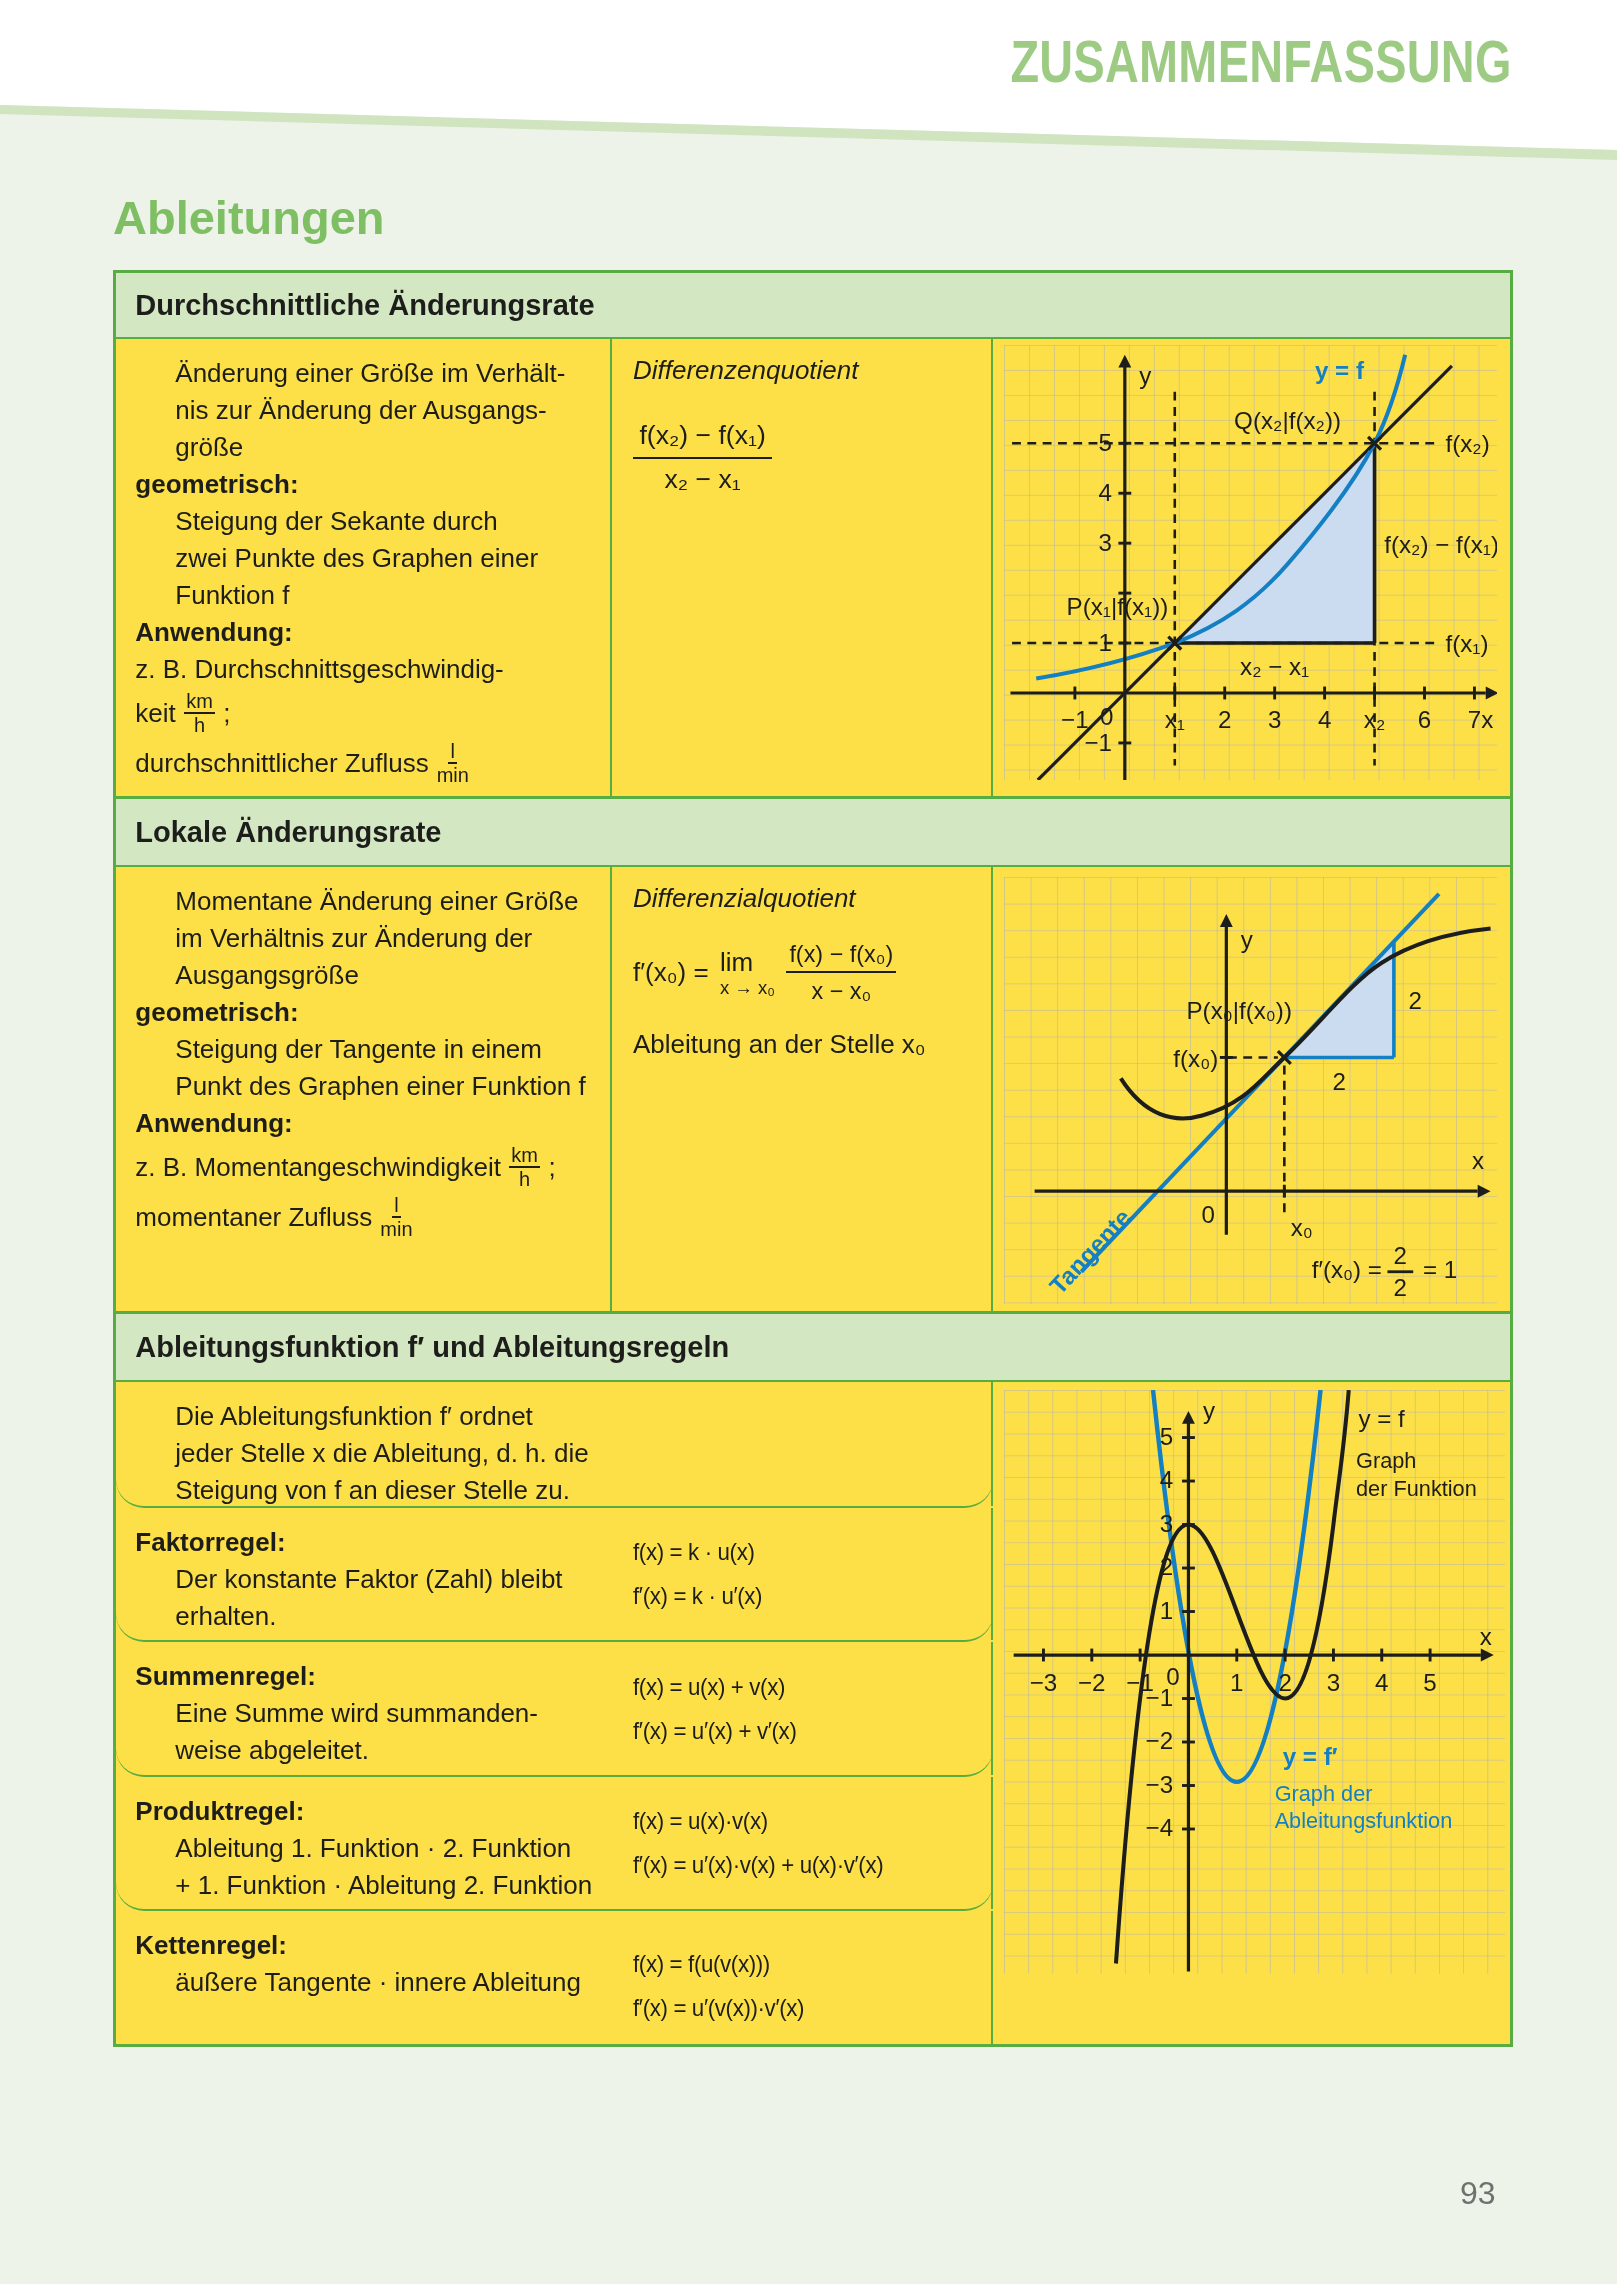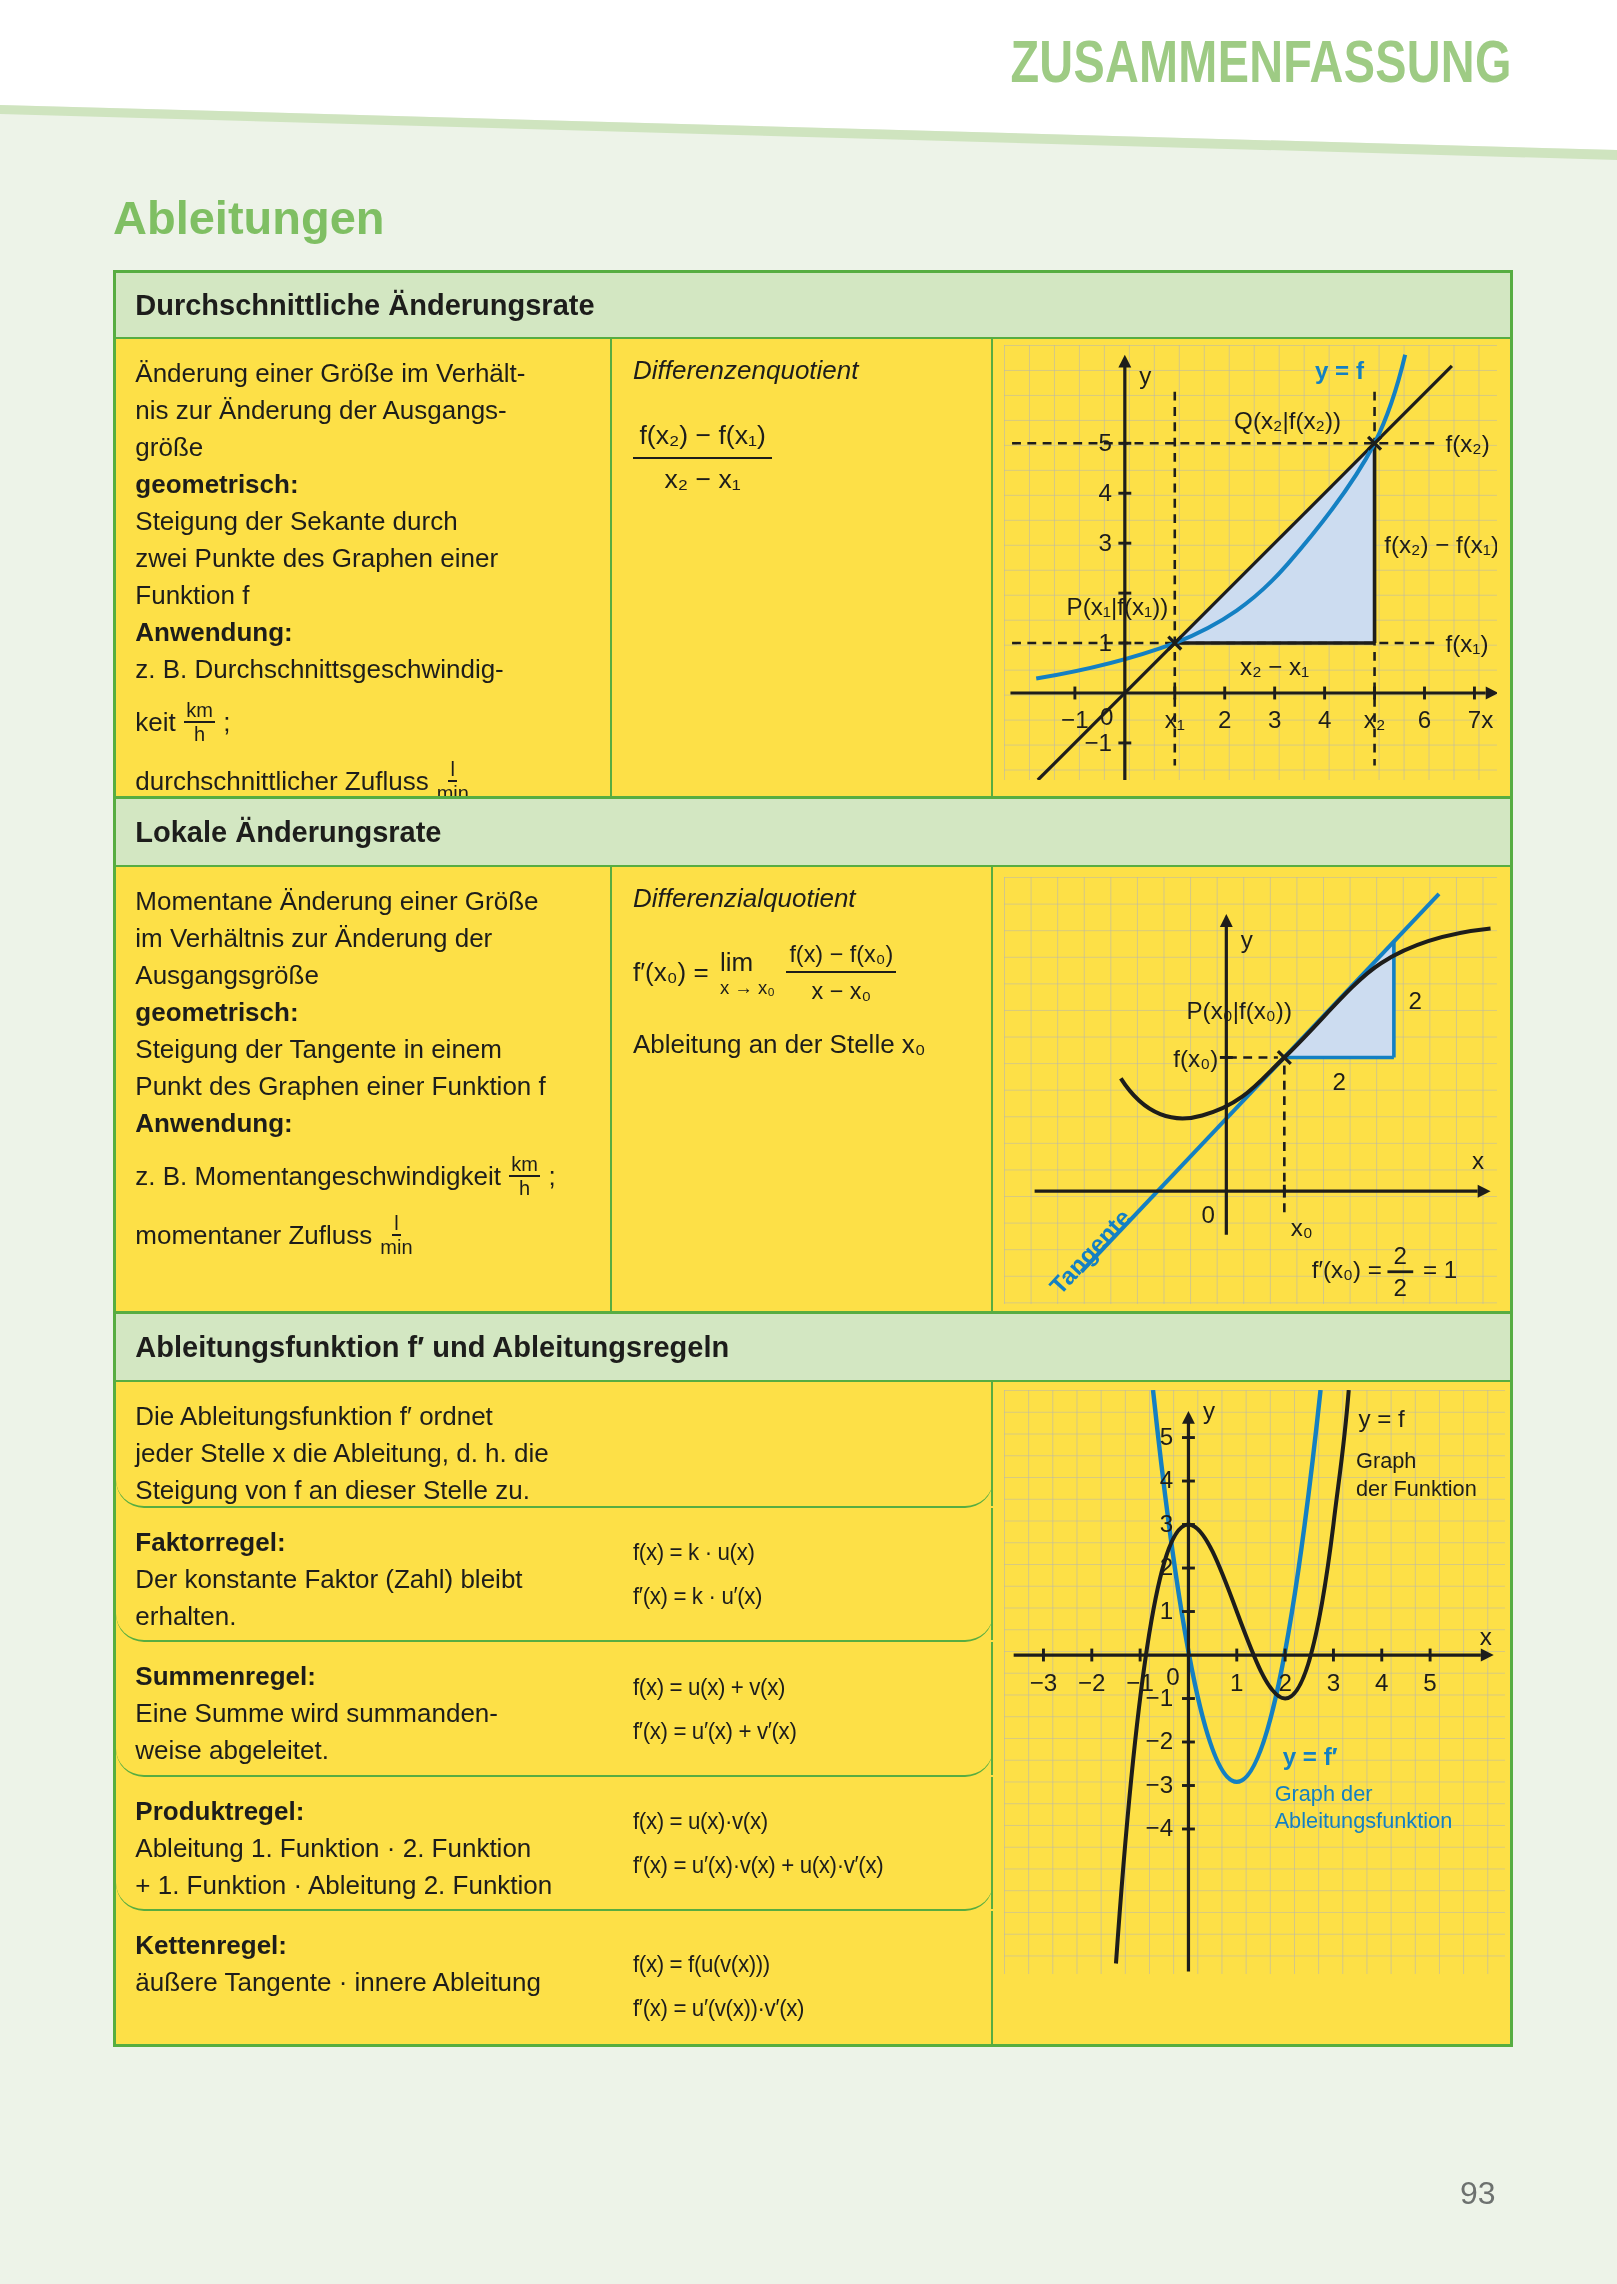--- a/index.html
+++ b/index.html
@@ -22,23 +22,23 @@
   .row{position:absolute;left:0;box-sizing:border-box;}
   .cell{position:absolute;top:0;bottom:0;box-sizing:border-box;}
   .c1{left:0;width:496px;border-right:2.4px solid #57ad41;padding:16px 13px 0 19.3px;}
   .c2{left:496px;width:381px;border-right:2.4px solid #57ad41;padding:16px 8px 0 21px;}
   .c3{left:877px;right:0;}
   .rule-row{width:877px;border-bottom:2.4px solid #57ad41;border-radius:28px;}
   .rule-row .c2{border-right:2.4px solid #57ad41;}
   .gcell{position:absolute;left:877px;top:1109px;height:661px;right:0;}
 
   .txt{font-size:26px;line-height:37px;}
-  .pre{white-space:pre-line;}
+  .pre{white-space:pre-line;margin-left:40px;}
   .b{font-weight:bold;}
-  .fline{display:flex;align-items:center;gap:8px;font-size:26px;margin-top:9px;height:50px;}
+  .fline{display:flex;align-items:center;gap:8px;font-size:26px;margin-top:0;height:50px;}
   .ifrac{display:inline-flex;flex-direction:column;align-items:center;font-size:20px;line-height:1.12;}
   .ifrac .n{border-bottom:2px solid #1d1d1b;padding:0 2.4px;}
   .mid-title{font-size:26px;font-style:italic;}
   .bigfrac{display:inline-flex;flex-direction:column;align-items:center;font-size:26.6px;margin-top:34px;}
   .bigfrac .n{border-bottom:2.4px solid #1d1d1b;padding:0 6.4px 6.4px;}
   .bigfrac .d{padding-top:4.8px;}
   .limrow{display:flex;align-items:center;gap:11.3px;margin-top:27px;}
   .limstack{display:flex;flex-direction:column;align-items:flex-start;}
   .limword{font-size:26px;}
   .limsub{font-size:18.5px;margin-top:-1.6px;}

